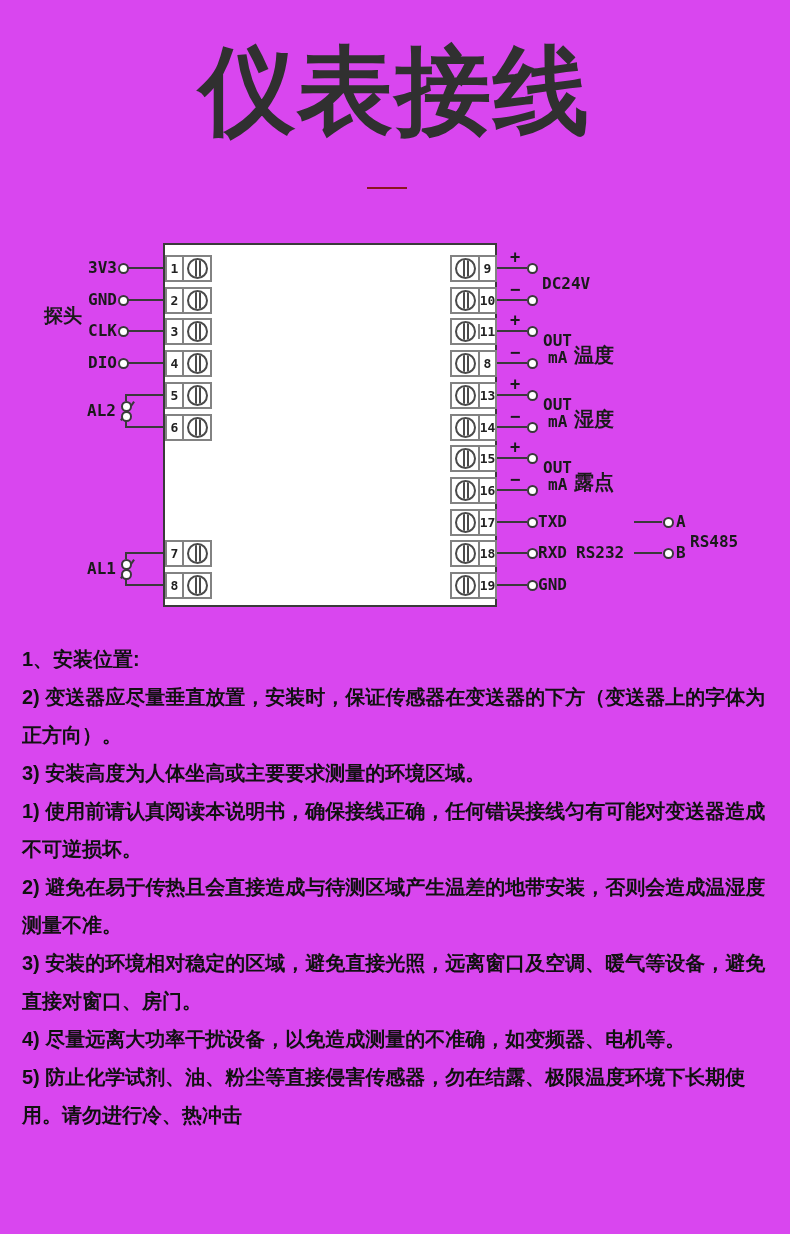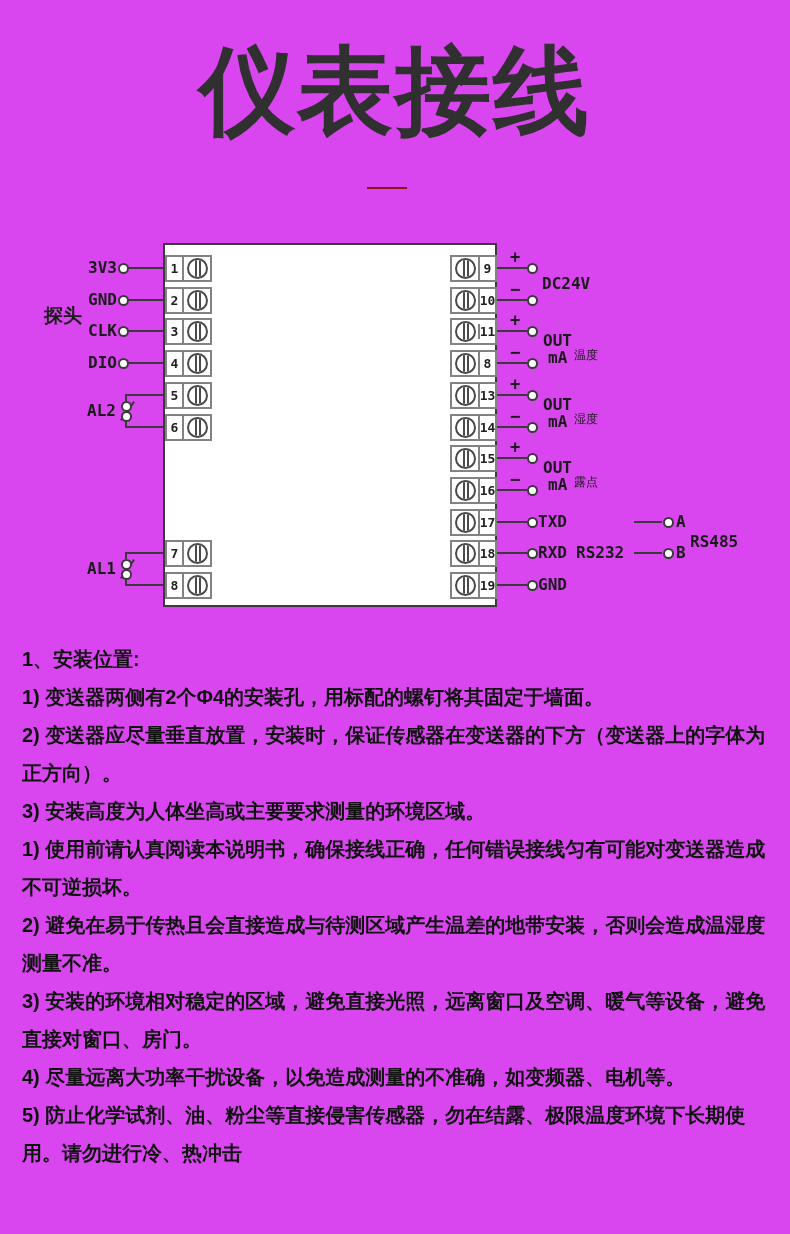--- a/index.html
+++ b/index.html
@@ -16,21 +16,21 @@
   .vwire{background:#3a3a3a;width:2px;}
   .slash{width:23px;height:2px;background:#3a3a3a;transform:rotate(-55deg);}
   .node{width:7px;height:7px;border:2px solid #3a3a3a;border-radius:50%;background:#fff;z-index:3;}
   .sign{font-family:"DejaVu Sans Mono",monospace;font-weight:bold;font-size:17px;
         width:18px;text-align:center;color:#1a1a1a;line-height:18px;}
   .dlabel{font-family:"DejaVu Sans Mono",monospace;font-weight:bold;font-size:16px;
           color:#1a1a1a;white-space:nowrap;line-height:18px;}
   .llabel{width:62px;text-align:right;}
   .cjk{font-family:"Liberation Sans",sans-serif;font-weight:bold;font-size:19px;
        color:#1a1a1a;white-space:nowrap;line-height:22px;}
-  .cjk18{font-family:"Liberation Sans",sans-serif;font-weight:normal;font-size:12px;
+  .cjk18{font-family:"Liberation Sans",sans-serif;font-weight:bold;font-size:20px;
          color:#1a1a1a;white-space:nowrap;line-height:20px;}
   .term{box-sizing:border-box;width:47px;height:27px;border:2px solid #828282;
         background:#fff;display:flex;z-index:2;}
   .numcell{box-sizing:border-box;width:17px;display:flex;align-items:center;justify-content:center;
            font-family:"DejaVu Sans Mono",monospace;font-weight:bold;font-size:13px;color:#222;}
   .nright{border-right:2px solid #828282;}
   .nleft{border-left:2px solid #828282;}
   .screwcell{flex:1;display:flex;align-items:center;justify-content:center;}
   .screw{box-sizing:border-box;width:21px;height:21px;border:2px solid #4a4a4a;
          border-radius:50%;position:relative;overflow:hidden;background:#fff;}
@@ -295,21 +295,20 @@
       <div class="abs wire" style="left: 634px; top: 521px; width: 28px;"></div>
       <div class="abs node" style="left: 663px; top: 517px;"></div>
       <div class="abs dlabel" style="left: 676px; top: 513px;">A</div>
       <div class="abs wire" style="left: 634px; top: 552px; width: 28px;"></div>
       <div class="abs node" style="left: 663px; top: 548px;"></div>
       <div class="abs dlabel" style="left: 676px; top: 544px;">B</div>
       <div class="abs dlabel" style="left: 690px; top: 533px;">RS485</div>
     </div>
   <div class="text-block">
       <p>1、安装位置:</p>
-      <p>1) 变送器两侧有2个Φ4的安装孔，用标配的螺钉将其固定于墙面。</p>
       <p>2) 变送器应尽量垂直放置，安装时，保证传感器在变送器的下方（变送器上的字体为正方向）。</p>
       <p>3) 安装高度为人体坐高或主要要求测量的环境区域。</p>
       <p>1) 使用前请认真阅读本说明书，确保接线正确，任何错误接线匀有可能对变送器造成不可逆损坏。</p>
       <p>2) 避免在易于传热且会直接造成与待测区域产生温差的地带安装，否则会造成温湿度测量不准。</p>
       <p>3) 安装的环境相对稳定的区域，避免直接光照，远离窗口及空调、暖气等设备，避免直接对窗口、房门。</p>
       <p>4) 尽量远离大功率干扰设备，以免造成测量的不准确，如变频器、电机等。</p>
       <p>5) 防止化学试剂、油、粉尘等直接侵害传感器，勿在结露、极限温度环境下长期使用。请勿进行冷、热冲击</p>
     </div>
 </div>
 

